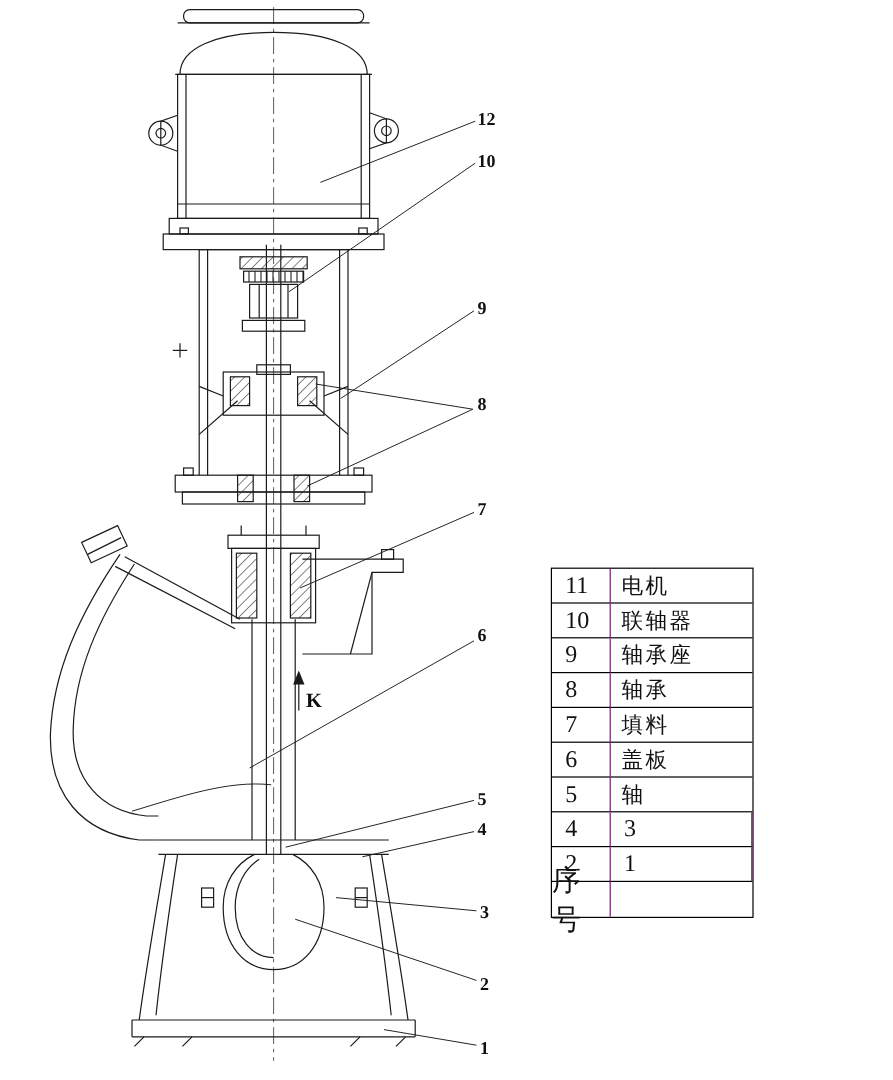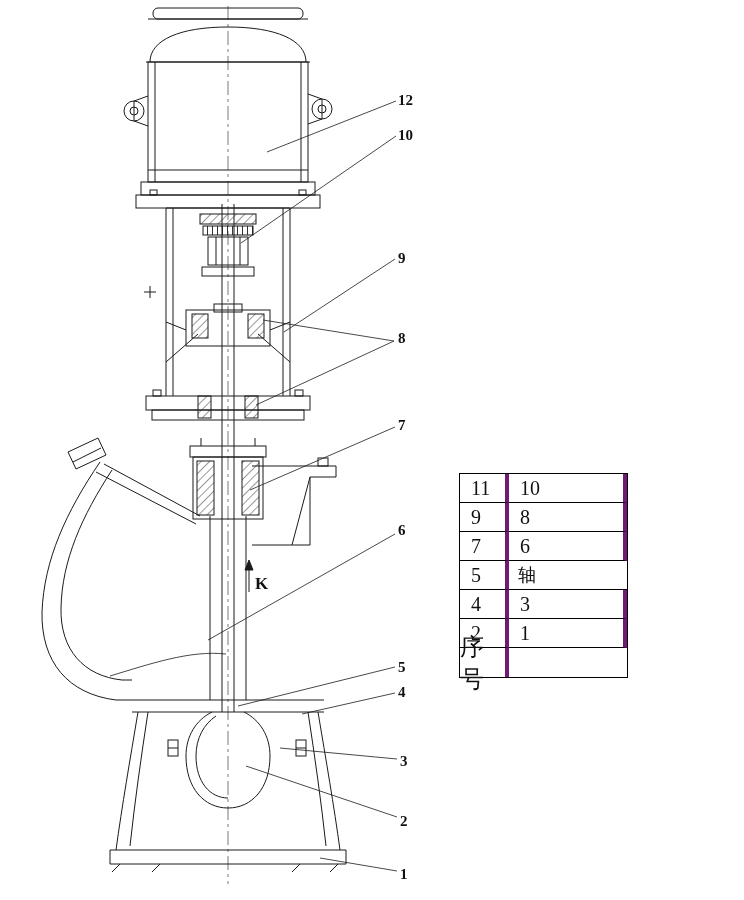--- a/index.html
+++ b/index.html
@@ -3,21 +3,21 @@
 <meta charset="utf-8">
 <style>
   html,body{margin:0;padding:0;background:#fff;}
   .canvas{position:relative;width:744px;height:900px;background:#fff;overflow:hidden;
           font-family:"Liberation Serif","DejaVu Serif",serif;}
   .canvas svg{position:absolute;left:0;top:0;}
   .callout{position:absolute;font:600 15px "Liberation Serif","DejaVu Serif",serif;color:#111;}
   .k-label{position:absolute;left:255px;top:574px;font:600 17px "Liberation Serif","DejaVu Serif",serif;color:#111;}
   .parts-table{position:absolute;left:459px;top:473px;width:167px;border:1px solid #000;
                display:grid;grid-template-columns:49px 1fr;background:#fff;}
-  .pt-no{border-right:4px solid #701a75;border-bottom:1px solid #000;height:29px;
+  .pt-no{border-right:1px solid #701a75;border-bottom:1px solid #000;height:29px;
          font:500 20px "Liberation Serif","DejaVu Serif",serif;color:#111;
          display:flex;align-items:center;padding-left:11px;box-sizing:border-box;}
   .pt-name{border-bottom:1px solid #000;height:29px;font:18px "Liberation Serif","DejaVu Serif",serif;
            color:#111;letter-spacing:2px;display:flex;align-items:center;padding-left:9px;box-sizing:border-box;}
   .pt-last{border-bottom:none;}
   .pt-center{justify-content:center;padding-left:0;letter-spacing:3px;font-size:24px;}
 </style>
 </head>
 <body>
 
@@ -176,25 +176,31 @@
   <span class="callout" style="left:398px;top:659px">5</span>
   <span class="callout" style="left:398px;top:684px">4</span>
   <span class="callout" style="left:400px;top:753px">3</span>
   <span class="callout" style="left:400px;top:813px">2</span>
   <span class="callout" style="left:400px;top:866px">1</span>
 
   <span class="k-label">K</span>
 
   <div class="parts-table">
     <div class="pt-no">11</div>
+    <div class="pt-name">电机</div>
     <div class="pt-no">10</div>
+    <div class="pt-name">联轴器</div>
     <div class="pt-no">9</div>
+    <div class="pt-name">轴承座</div>
     <div class="pt-no">8</div>
+    <div class="pt-name">轴承</div>
     <div class="pt-no">7</div>
+    <div class="pt-name">填料</div>
     <div class="pt-no">6</div>
+    <div class="pt-name">盖板</div>
     <div class="pt-no">5</div>
     <div class="pt-name">轴</div>
     <div class="pt-no">4</div>
     <div class="pt-no">3</div>
     <div class="pt-no">2</div>
     <div class="pt-no">1</div>
     <div class="pt-no pt-last pt-center">序号</div>
   </div>
 
 </div>

